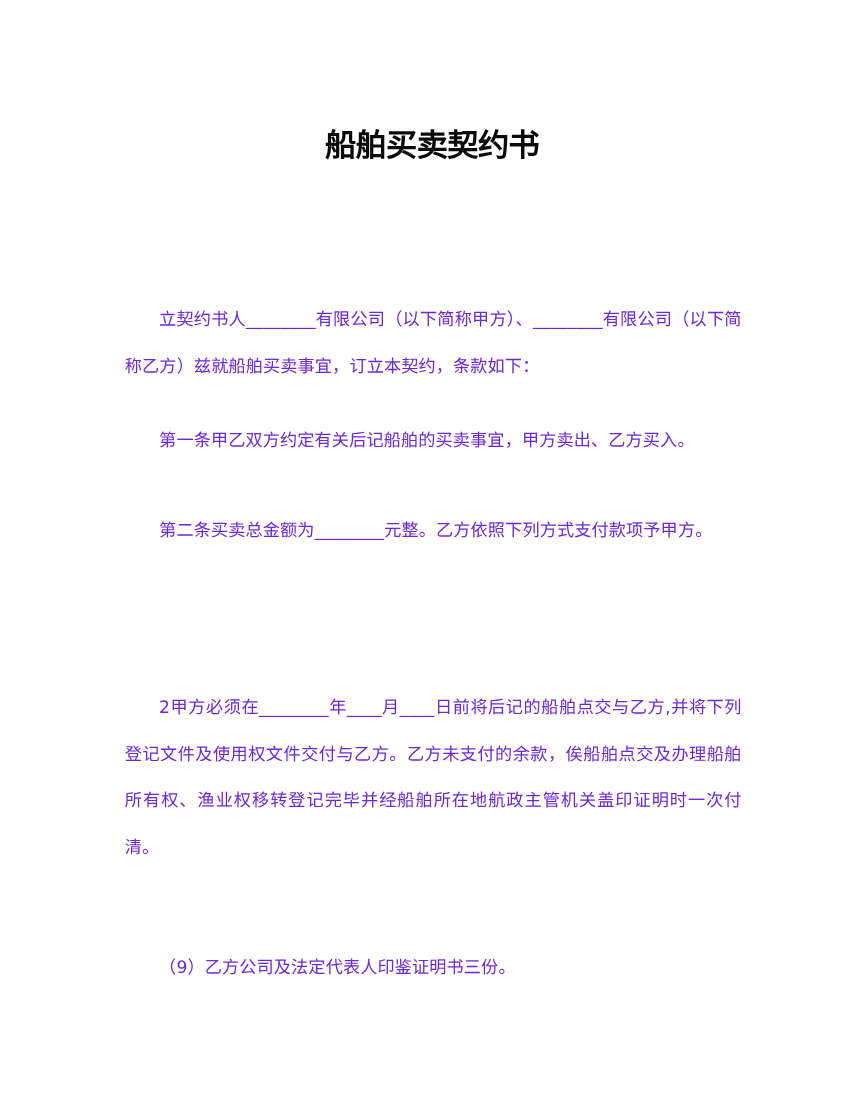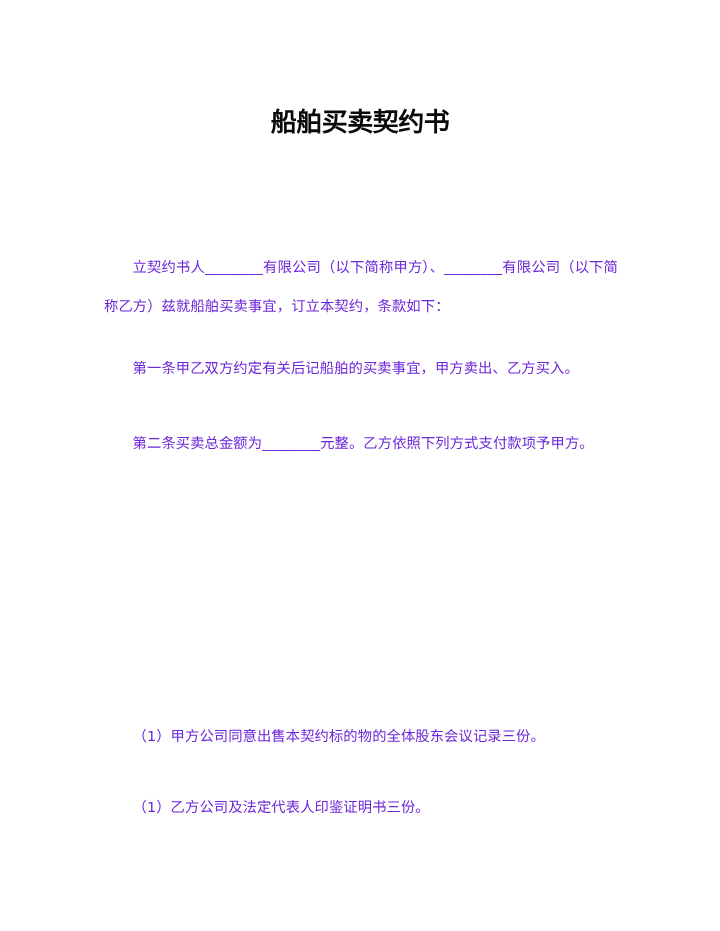--- a/index.html
+++ b/index.html
@@ -82,20 +82,20 @@
       <span class="title-text">船舶买卖契约书</span>
     </h1>
 
     <p class="para indent p1">立契约书人________有限公司（以下简称甲方）、________有限公司（以下简称乙方）兹就船舶买卖事宜，订立本契约，条款如下：</p>
 
     <p class="para indent p3">第二条买卖总金额为________元整。乙方依照下列方式支付款项予甲方。</p>
 
     <p class="para indent p2">第一条甲乙双方约定有关后记船舶的买卖事宜，甲方卖出、乙方买入。</p>
 
 
+    <p class="para indent p5">2甲方必须在________年____月____日前将后记的船舶点交与乙方,并将下列登记文件及使用权文件交付与乙方。乙方未支付的余款，俟船舶点交及办理船舶所有权、渔业权移转登记完毕并经船舶所在地航政主管机关盖印证明时一次付清。</p>
 
-    <p class="para indent p6">（1）甲方公司同意出售本契约标的物的全体股东会议记录三份。</p>
 
-    <p class="para indent p7">（1）乙方公司及法定代表人印鉴证明书三份。</p>
+    <p class="para indent p7">（9）乙方公司及法定代表人印鉴证明书三份。</p>
 
   </div>
 
 </div>
 
 </body></html>

